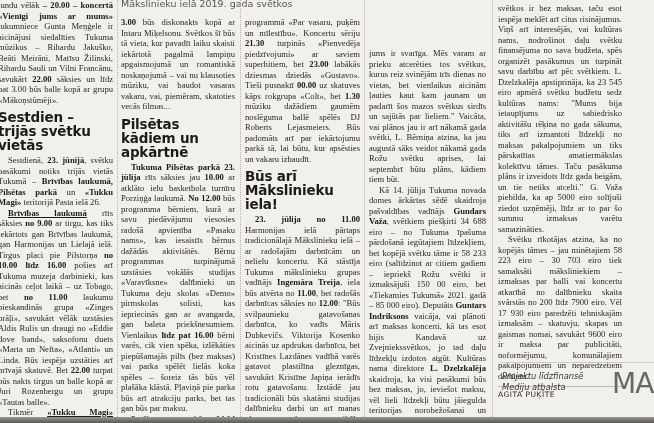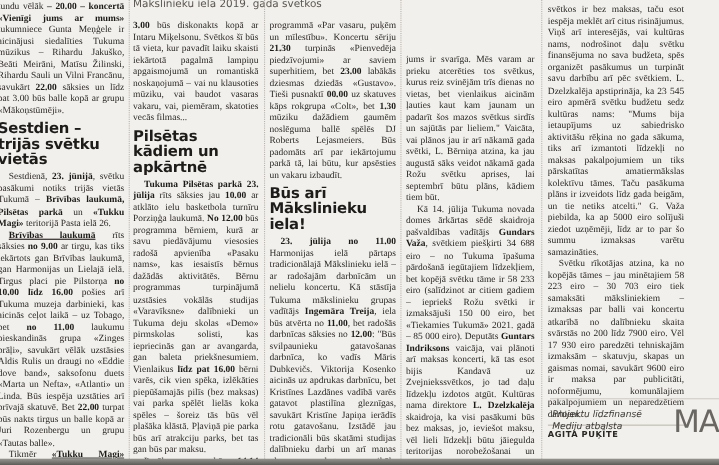--- a/index.html
+++ b/index.html
@@ -41,21 +41,21 @@
     font-family:"DejaVu Sans","Liberation Sans",sans-serif;
     font-size:9.5px; color:#5a5651; white-space:nowrap;
   }
   h2.headline {
     font-family:"DejaVu Sans","Liberation Sans",sans-serif;
     font-weight:bold; font-size:13.5px; line-height:14px;
     margin:5px 0 3px 0; color:#1e1c1a; text-align:left; letter-spacing:-0.2px;
   }
   .byline {
     font-family:"DejaVu Sans","Liberation Sans",sans-serif;
-    font-weight:bold; font-size:7.5px; letter-spacing:0.5px;
+    font-weight:normal; font-size:7.5px; letter-spacing:0.5px;
     margin-top:5px; color:#2a2724;
     border-top:1px solid #bdb9b2; padding-top:3px;
   }
   .funding {
     position:absolute; left:500px; top:362px; width:154px; height:52px;
     border-top:1px solid #cfcbc5;
   }
   .funding-text {
     position:absolute; left:2px; top:8px; width:112px;
     font-family:"DejaVu Sans","Liberation Sans",sans-serif;

